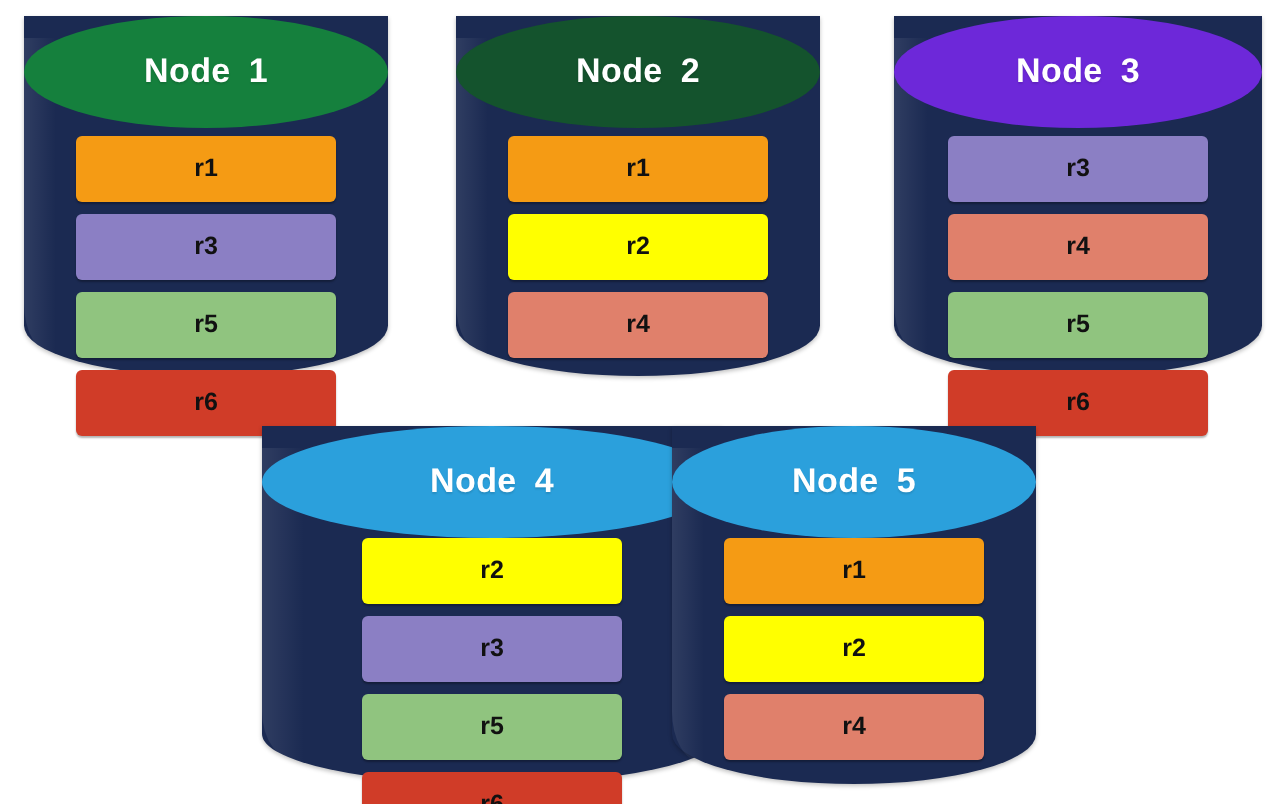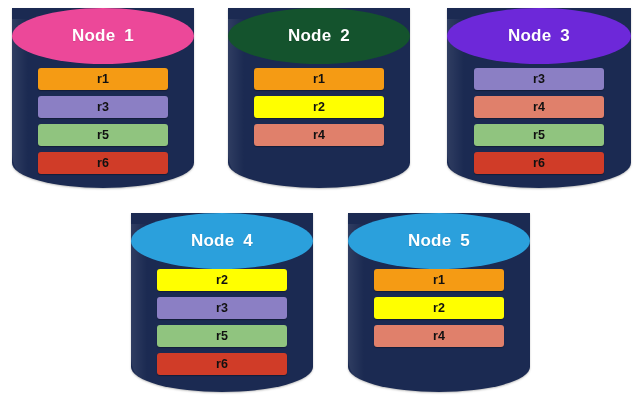--- a/index.html
+++ b/index.html
@@ -78,21 +78,21 @@
   
   .bars {
     position: absolute;
     left: 0;
     width: 100%;
     display: flex;
     flex-direction: column;
   }
 
   .bar {
-    height: 22px;
+    height: 33px;
     border-radius: 3px;
     margin: 0 auto 6px auto;
     display: flex;
     align-items: center;
     justify-content: center;
     box-sizing: border-box;
     box-shadow: 0 1px 1px rgba(0,0,0,0.30);
   }
   .bar:last-child {
     margin-bottom: 0;
@@ -105,21 +105,21 @@
     line-height: 1;
   }
 </style>
 </head>
 <body>
 
 <div id="canvas">
     <div class="node" style="left: 12px; top: 8px; width: 182px; height: 180px;">
       <div class="cyl-body" style="background: rgb(27, 42, 82);"></div>
       <div class="cyl-shade-left"></div>
-      <div class="cyl-top" style="height: 56px; background: #ec4899;">
+      <div class="cyl-top" style="height: 56px; background: #15803d;">
         <div class="node-label" style="color: rgb(255, 255, 255);"><span>Node</span><span class="num">1</span></div>
       </div>
       <div class="bars" style="top: 60px;">
         <div class="bar" style="background: rgb(245, 155, 20); width: 130px;">
           <span class="bar-label">r1</span>
         </div>
         <div class="bar" style="background: rgb(139, 127, 196); width: 130px;">
           <span class="bar-label">r3</span>
         </div>
         <div class="bar" style="background: rgb(144, 196, 127); width: 130px;">
@@ -162,42 +162,42 @@
           <span class="bar-label">r4</span>
         </div>
         <div class="bar" style="background: rgb(144, 196, 127); width: 130px;">
           <span class="bar-label">r5</span>
         </div>
         <div class="bar" style="background: rgb(208, 60, 40); width: 130px;">
           <span class="bar-label">r6</span>
         </div>
       </div>
     </div>
-    <div class="node" style="left: 131px; top: 213px; width: 182px; height: 179px;">
+    <div class="node" style="left: 131px; top: 213px; width: 182px; height: 179px; padding-left: 48px;">
       <div class="cyl-body" style="background: rgb(27, 42, 82);"></div>
       <div class="cyl-shade-left"></div>
       <div class="cyl-top" style="height: 56px; background: rgb(43, 160, 220);">
         <div class="node-label" style="color: rgb(255, 255, 255);"><span>Node</span><span class="num">4</span></div>
       </div>
       <div class="bars" style="top: 56px;">
         <div class="bar" style="background: rgb(255, 255, 0); width: 130px;">
           <span class="bar-label">r2</span>
         </div>
         <div class="bar" style="background: rgb(139, 127, 196); width: 130px;">
           <span class="bar-label">r3</span>
         </div>
         <div class="bar" style="background: rgb(144, 196, 127); width: 130px;">
           <span class="bar-label">r5</span>
         </div>
         <div class="bar" style="background: rgb(208, 60, 40); width: 130px;">
           <span class="bar-label">r6</span>
         </div>
       </div>
     </div>
-    <div class="node" style="left: 348px; top: 213px; width: 182px; height: 179px;">
+    <div class="node" style="left: 336px; top: 213px; width: 182px; height: 179px;">
       <div class="cyl-body" style="background: rgb(27, 42, 82);"></div>
       <div class="cyl-shade-left"></div>
       <div class="cyl-top" style="height: 56px; background: rgb(43, 160, 220);">
         <div class="node-label" style="color: rgb(255, 255, 255);"><span>Node</span><span class="num">5</span></div>
       </div>
       <div class="bars" style="top: 56px;">
         <div class="bar" style="background: rgb(245, 155, 20); width: 130px;">
           <span class="bar-label">r1</span>
         </div>
         <div class="bar" style="background: rgb(255, 255, 0); width: 130px;">

